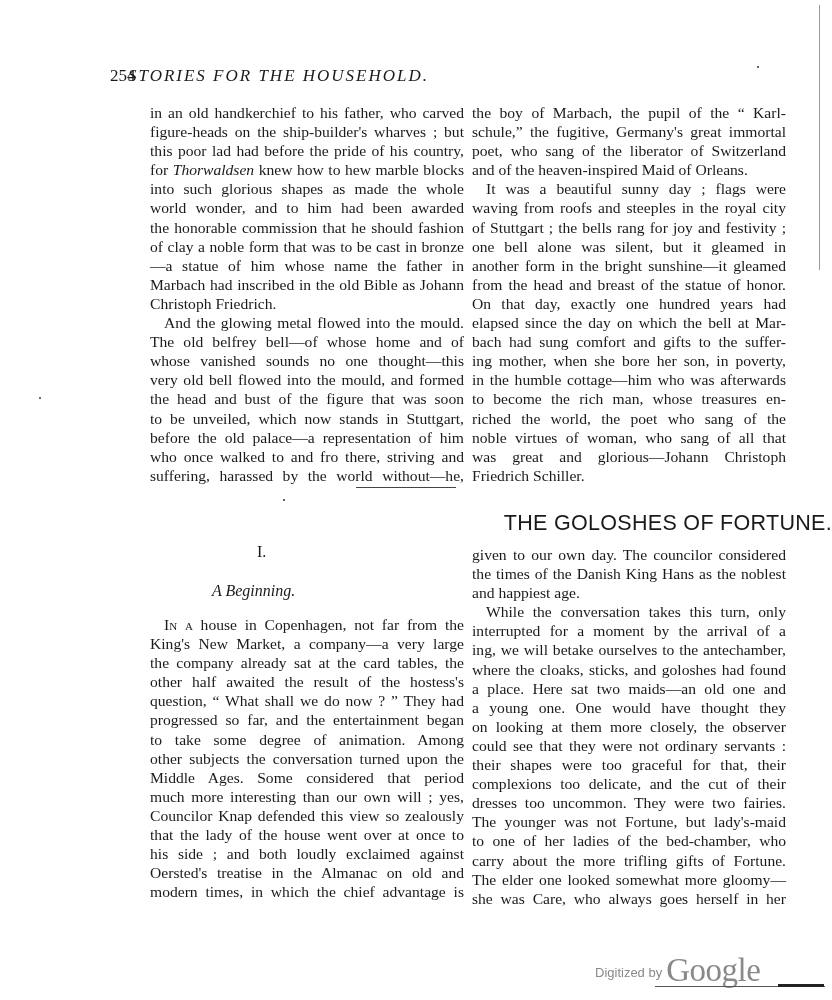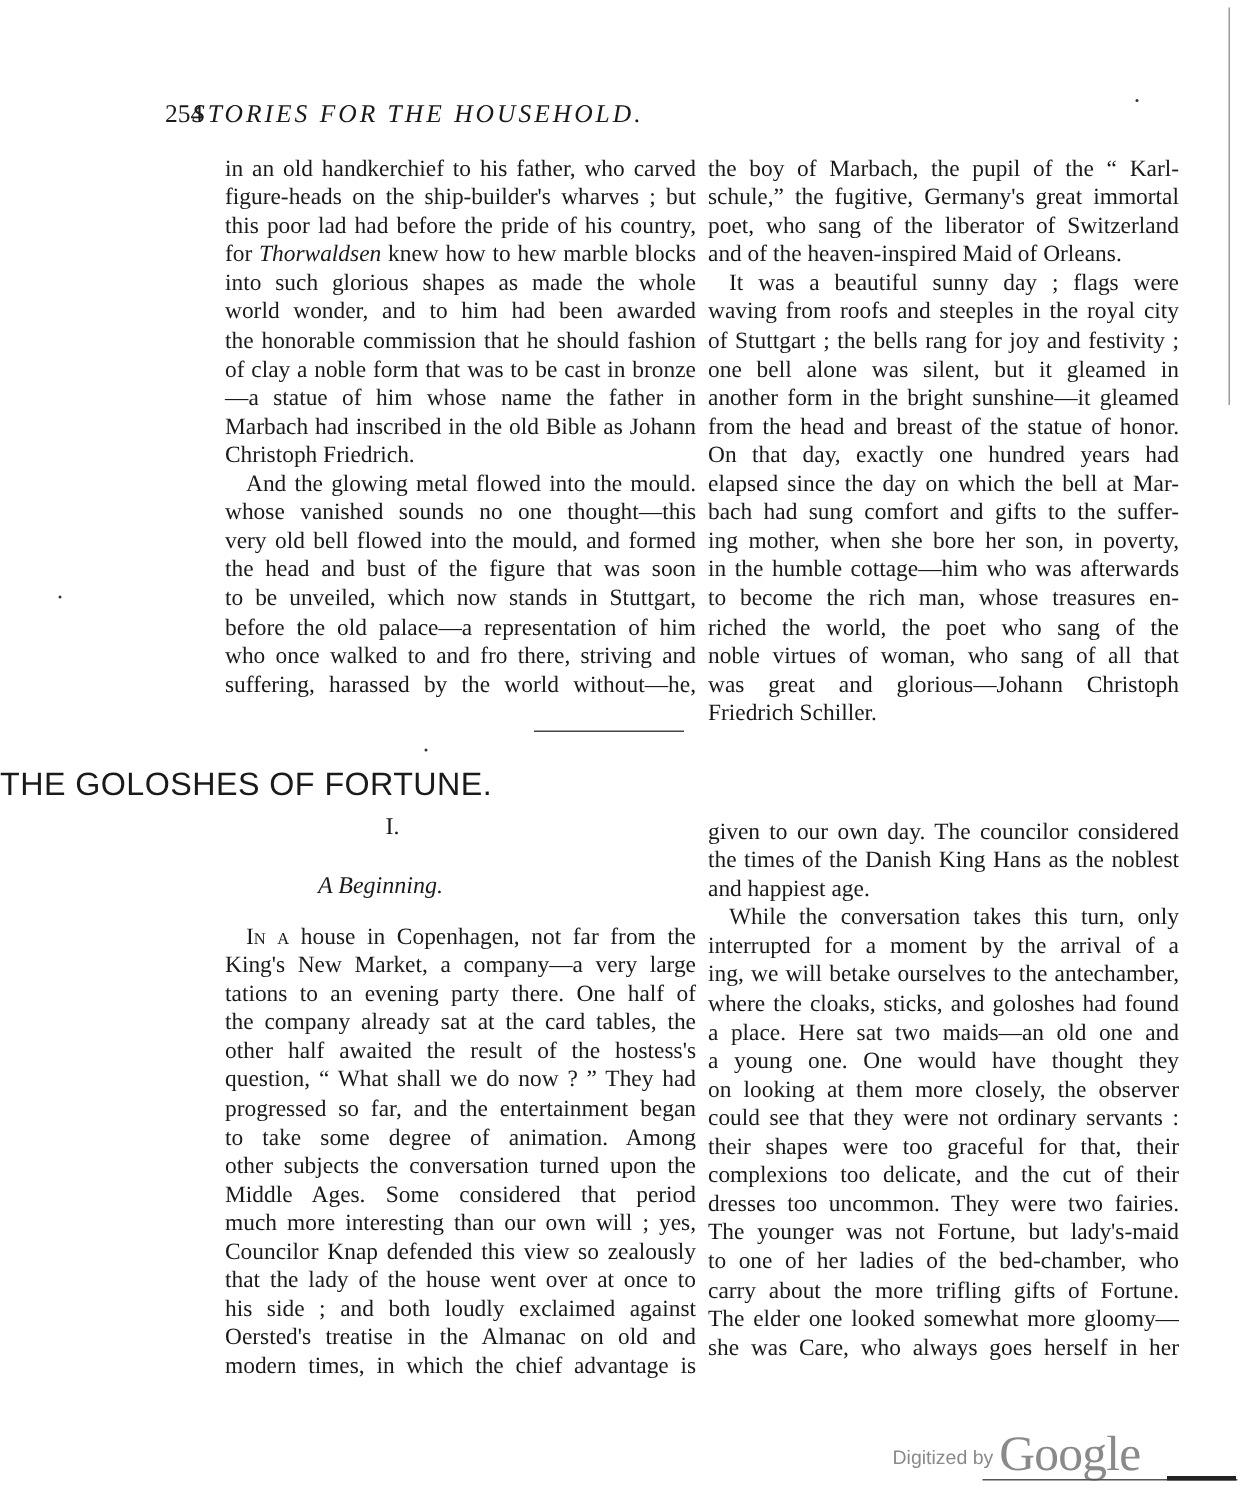--- a/index.html
+++ b/index.html
@@ -12,21 +12,21 @@
                 font-style: italic; font-size: 17px; letter-spacing: 2px; padding-left: 18px; }
   .col { position: absolute; width: 314px; font-size: 15.6px; margin-left: 40px; }
   .line { height: 19.1px; line-height: 19.1px; white-space: nowrap;
           text-align: justify; text-align-last: justify; }
   .line.last { text-align-last: left; }
   .line.indent { padding-left: 14px; }
   .col-tl { left: 110px; top: 103px; }
   .col-tr { left: 432px; top: 103px; }
   .divider { position: absolute; top: 487px; left: 356px; width: 100px; height: 0;
              border-top: 1.2px solid #444; }
-  .story-title { position: absolute; top: 511px; left: 0; width: 832px; text-align: left;
+  .story-title { position: absolute; top: 511px; left: 0; width: 832px; text-align: right;
                  font-family: "Liberation Sans", "DejaVu Sans", sans-serif; font-size: 21.5px;
                  letter-spacing: 0.3px; color: #1a1a1a; }
   .chapter-num { position: absolute; top: 543px; left: 257px; font-size: 16px; }
   .chapter-sub { position: absolute; top: 582px; left: 212px; font-style: italic; font-size: 16px; }
   .col-bl { left: 110px; top: 615px; }
   .col-br { left: 432px; top: 545px; }
   .smallcaps { font-variant: small-caps; }
   .google-mark { position: absolute; left: 595px; top: 952px; color: #8a8a8a; }
   .gm-by { font-family: Liberation Sans, sans-serif; font-size: 13px; vertical-align: 4px; }
   .gm-logo { font-family: "Liberation Serif", "DejaVu Serif", serif; font-size: 33px; letter-spacing: -0.5px; }
@@ -51,20 +51,21 @@
     <div class="line">this poor lad had before the pride of his country,</div>
     <div class="line"><span>for </span><i>Thorwaldsen</i><span> knew how to hew marble blocks</span></div>
     <div class="line">into such glorious shapes as made the whole</div>
     <div class="line">world wonder, and to him had been awarded</div>
     <div class="line">the honorable commission that he should fashion</div>
     <div class="line">of clay a noble form that was to be cast in bronze</div>
     <div class="line">—a statue of him whose name the father in</div>
     <div class="line">Marbach had inscribed in the old Bible as Johann</div>
     <div class="line last">Christoph Friedrich.</div>
     <div class="line indent">And the glowing metal flowed into the mould.</div>
+    <div class="line">The old belfrey bell—of whose home and of</div>
     <div class="line">whose vanished sounds no one thought—this</div>
     <div class="line">very old bell flowed into the mould, and formed</div>
     <div class="line">the head and bust of the figure that was soon</div>
     <div class="line">to be unveiled, which now stands in Stuttgart,</div>
     <div class="line">before the old palace—a representation of him</div>
     <div class="line">who once walked to and fro there, striving and</div>
     <div class="line">suffering, harassed by the world without—he,</div>
   </div>
 
   <div class="col col-tr">
@@ -92,21 +93,20 @@
 
   <div class="divider"></div>
 
   <div class="story-title">THE GOLOSHES OF FORTUNE.</div>
   <div class="chapter-num">I.</div>
   <div class="chapter-sub">A Beginning.</div>
 
   <div class="col col-bl">
     <div class="line indent"><span class="smallcaps">In a</span> <span>house in Copenhagen, not far from the</span></div>
     <div class="line">King's New Market, a company—a very large</div>
-    <div class="line">tations to an evening party there.  One half of</div>
     <div class="line">the company already sat at the card tables, the</div>
     <div class="line">other half awaited the result of the hostess's</div>
     <div class="line">question, “ What shall we do now ? ”  They had</div>
     <div class="line">progressed so far, and the entertainment began</div>
     <div class="line">to take some degree of animation.  Among</div>
     <div class="line">other subjects the conversation turned upon the</div>
     <div class="line">Middle Ages.  Some considered that period</div>
     <div class="line">much more interesting than our own will ;  yes,</div>
     <div class="line">Councilor Knap defended this view so zealously</div>
     <div class="line">that the lady of the house went over at once to</div>

